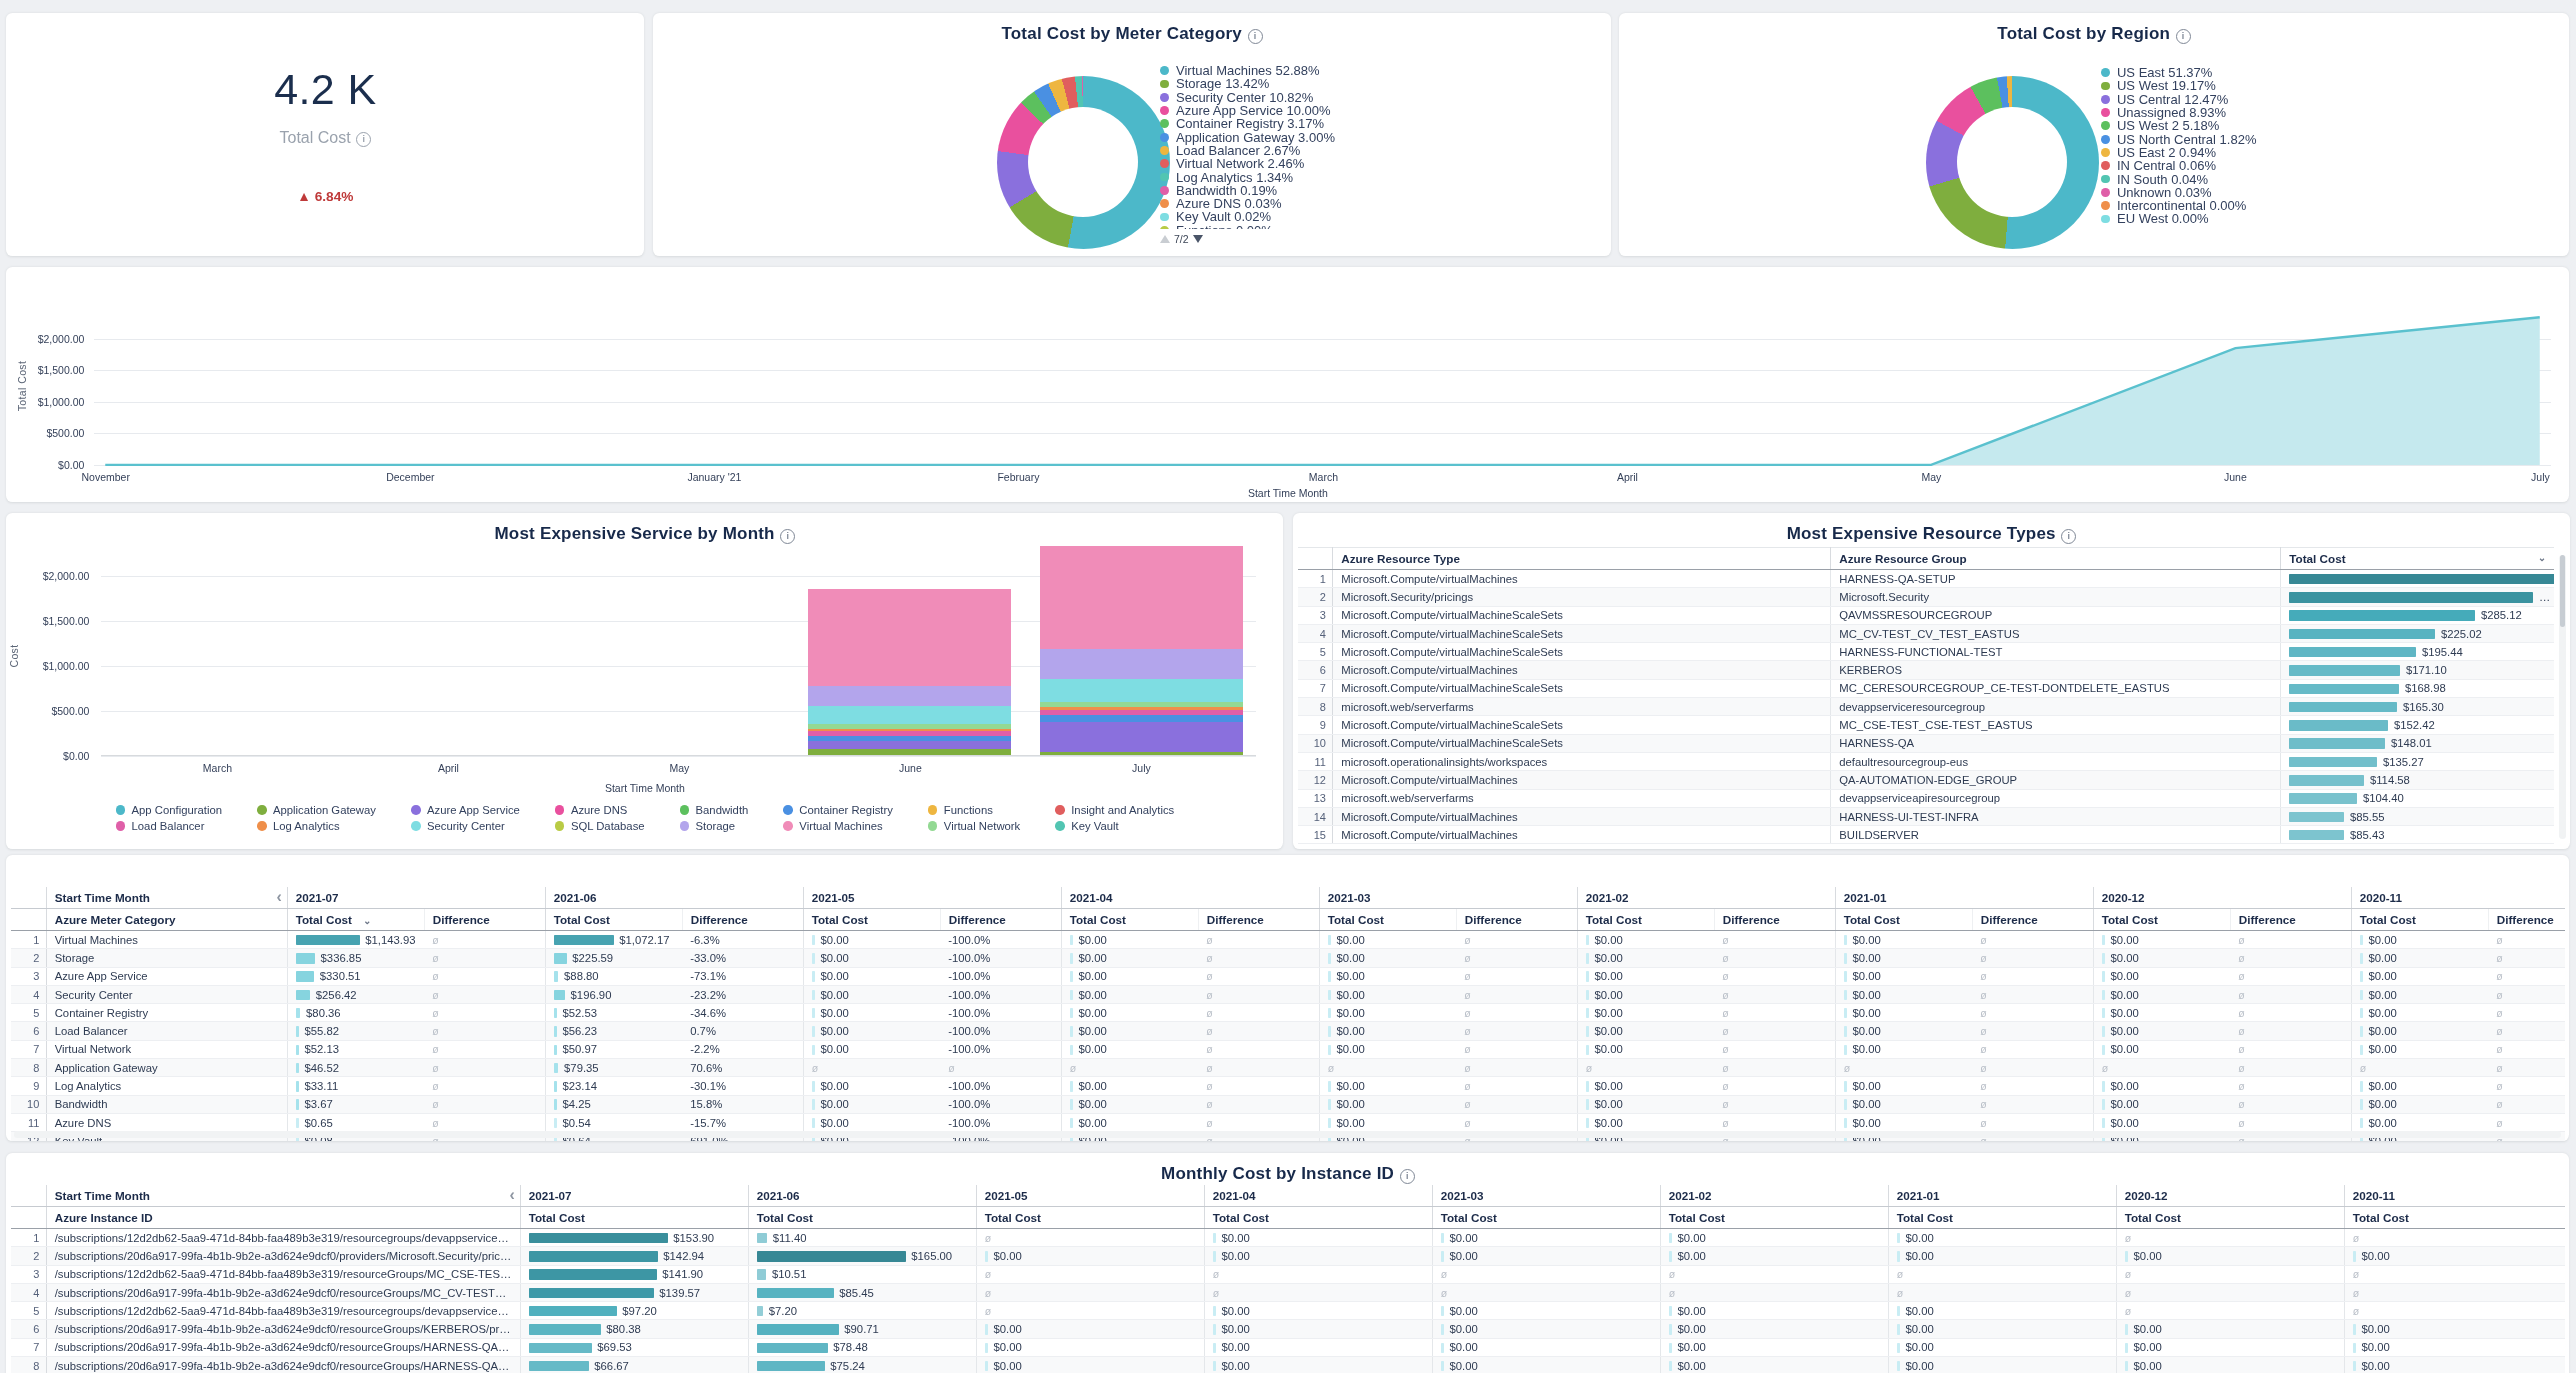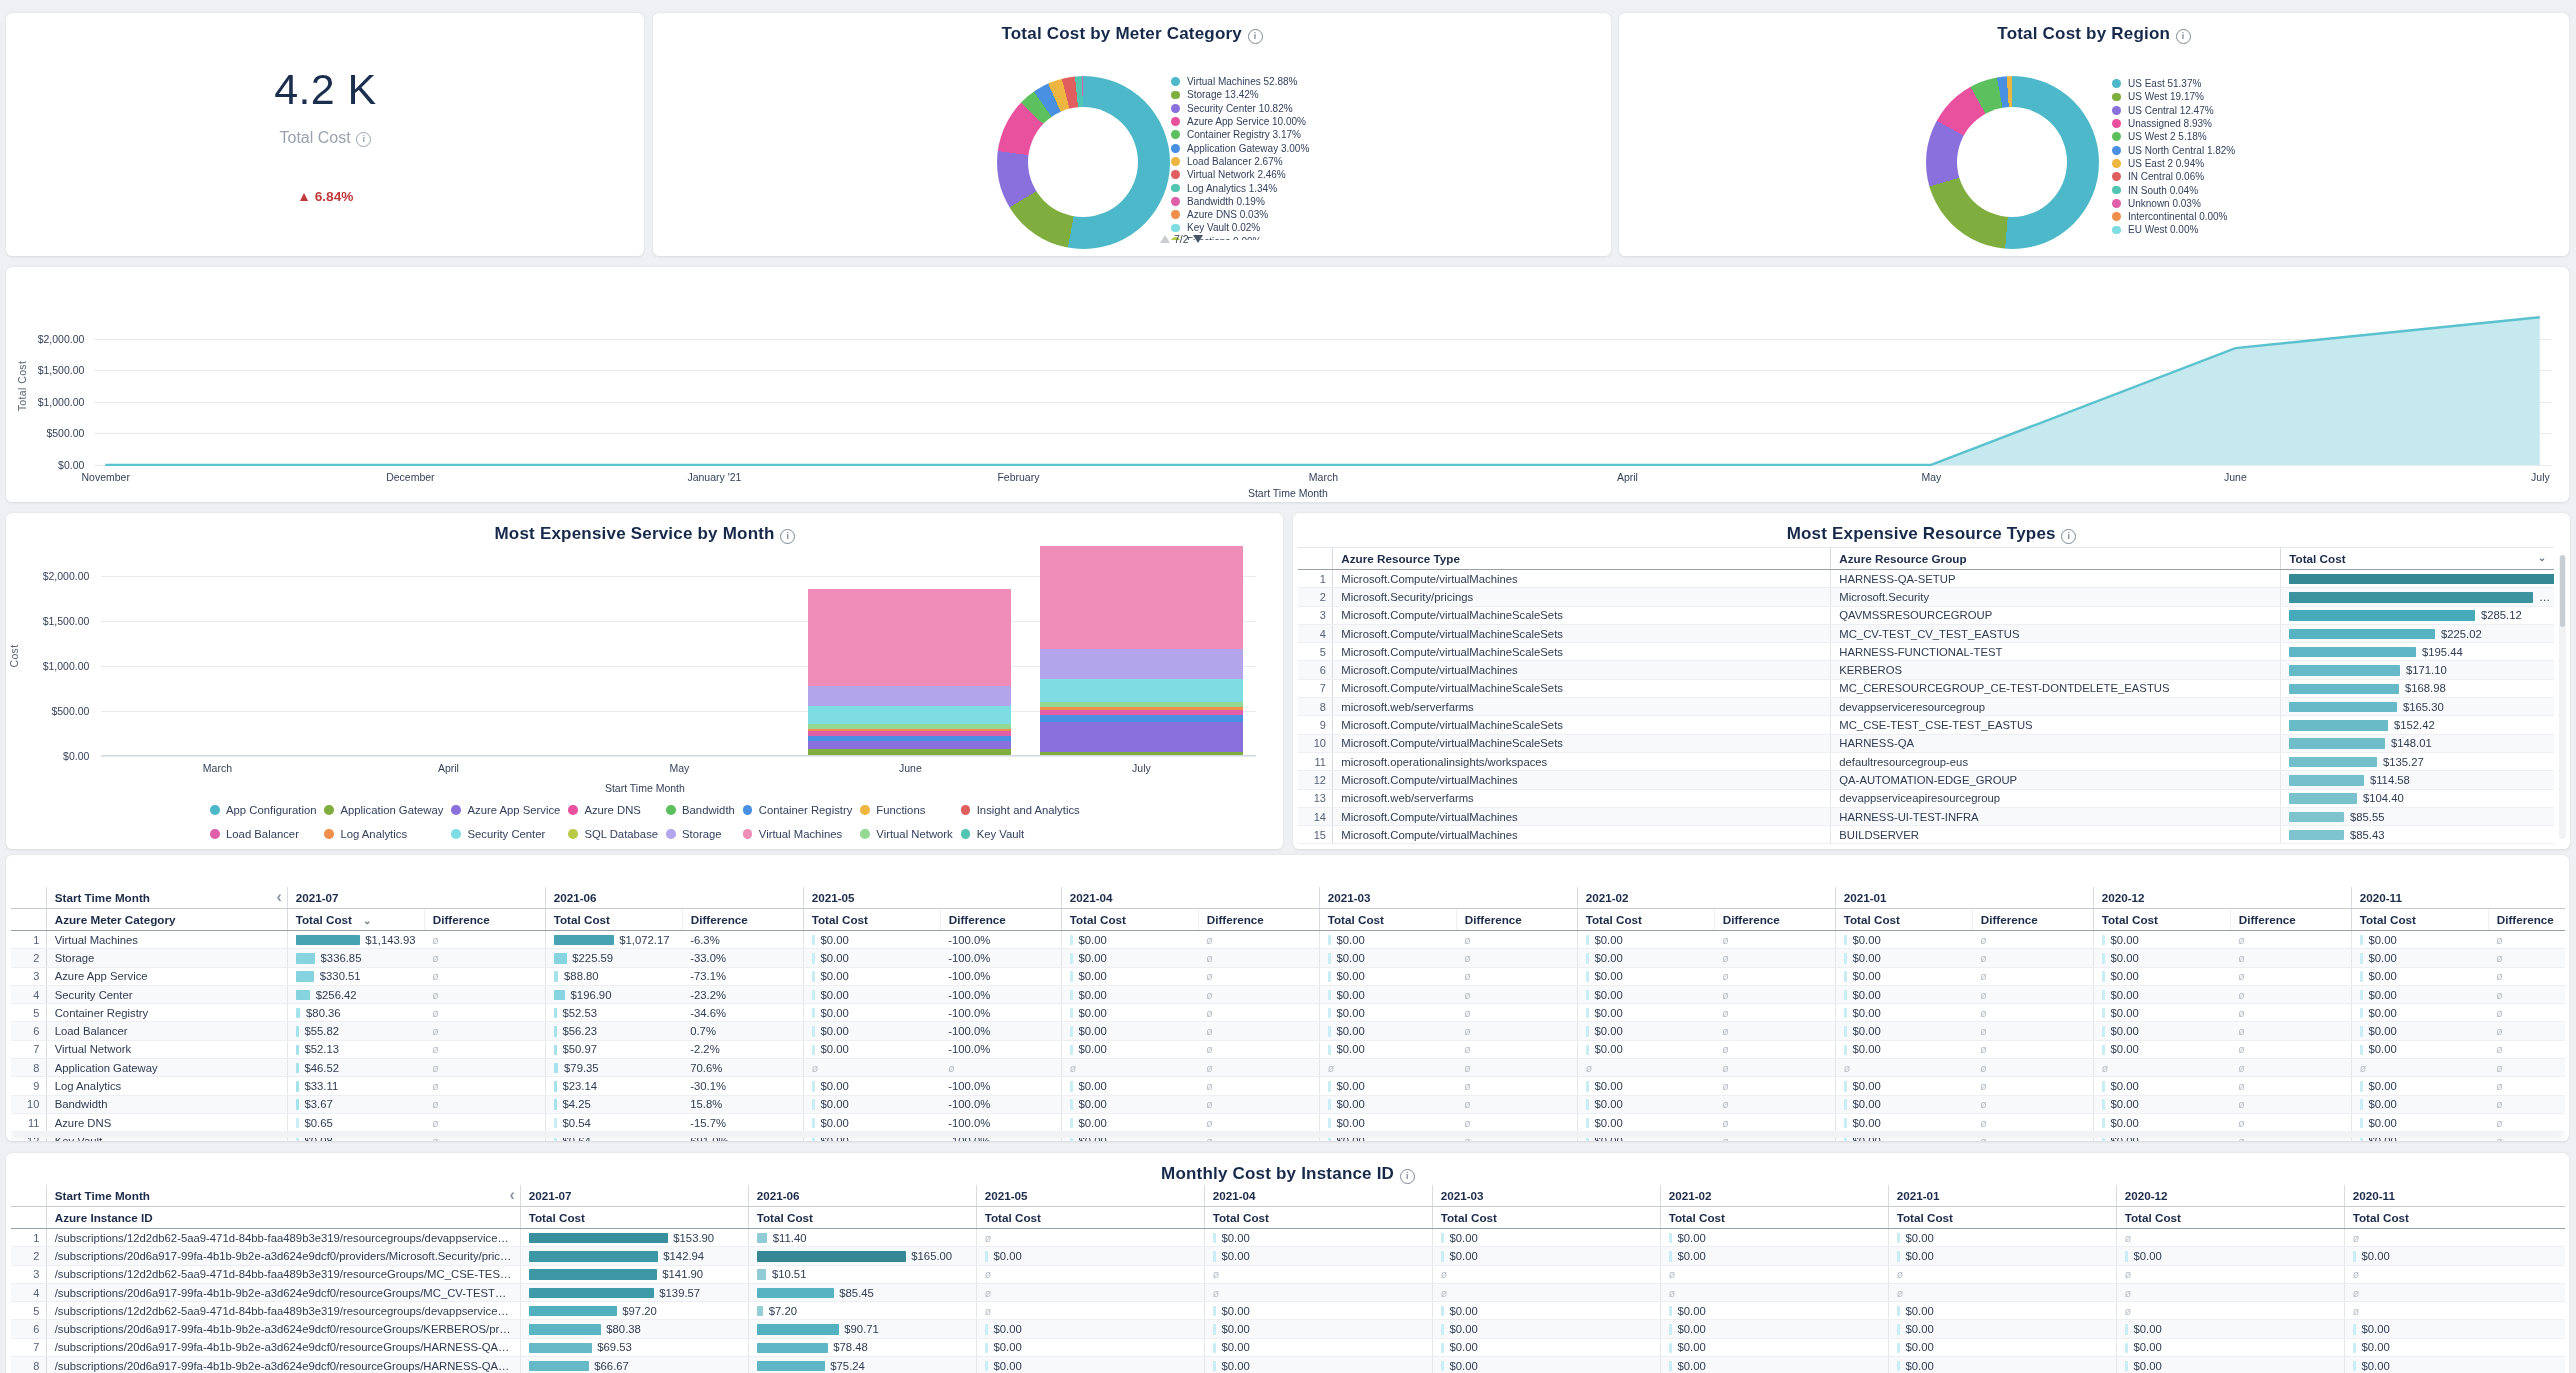--- a/index.html
+++ b/index.html
@@ -17,21 +17,21 @@
     border-radius:50%;font-size:8.8px;color:#7f8896;text-align:center;font-weight:700;vertical-align:0.8px;font-style:normal;}
   
   .kpi-wrap{position:absolute;inset:0;display:flex;flex-direction:column;align-items:center;justify-content:center;}
   .kpi-num{font-size:43px;font-weight:500;color:#1b2e4d;letter-spacing:0.4px;}
   .kpi-label{margin-top:14.5px;font-size:16px;color:#9aa2ad;}
   .kpi-label .info-ic{border-color:#9aa2ad;color:#9aa2ad;}
   .kpi-delta{margin-top:42px;font-size:13.7px;font-weight:700;color:#bf3a3a;}
   
   .donut{position:absolute;width:173px;height:173px;border-radius:50%;}
   .donut::after{content:"";position:absolute;left:31px;top:31px;width:110px;height:110px;border-radius:50%;background:#fff;}
-  .legend{position:absolute;list-style:none;margin:11px;padding:0;font-size:10px;color:#33415e;}
+  .legend{position:absolute;list-style:none;margin:0;padding:0;font-size:13px;color:#33415e;}
   .legend li{height:13.3px;display:flex;align-items:center;white-space:nowrap;}
   .legend .dot{width:8.8px;height:8.8px;border-radius:50%;margin-right:7.2px;flex:0 0 auto;}
   .legend-clip{overflow:hidden;}
   .pager{position:absolute;font-size:10.5px;color:#3c4556;display:flex;align-items:center;gap:4px;}
   .tri-up{width:0;height:0;border-left:5.6px solid transparent;border-right:5.6px solid transparent;border-bottom:8px solid #c9cdd2;}
   .tri-dn{width:0;height:0;border-left:5.6px solid transparent;border-right:5.6px solid transparent;border-top:8px solid #4a5568;}
   
   .plot{position:absolute;}
   .gridline{position:absolute;left:0;right:0;height:0.8px;background:#e7eaee;}
   .ytick{position:absolute;right:0;transform:translateY(-50%);font-size:10.5px;color:#333f58;white-space:nowrap;}
@@ -267,21 +267,21 @@
       <div style="position:absolute;left:0;right:0;bottom:0;height:0.8px;background:#d7dadd"></div>
     </div>
   <div id="svc-xlabels" style="position:absolute;left:95px;top:249px;width:1155px;height:14.5px;">
       <span class="xlabel" style="left:116px">March</span>
       <span class="xlabel" style="left:347px">April</span>
       <span class="xlabel" style="left:578px">May</span>
       <span class="xlabel" style="left:809px">June</span>
       <span class="xlabel" style="left:1040px">July</span>
     </div>
   <div class="xaxis-title" style="top:269px;">Start Time Month</div>
-  <div id="svc-legend" class="chart-legend" style="top:289px;gap:8px;">
+  <div id="svc-legend" class="chart-legend" style="top:289px;">
       <span class="li"><span class="dot" style="background:#4cb8c9"></span>App Configuration</span>
       <span class="li"><span class="dot" style="background:#df5fa8"></span>Load Balancer</span>
       <span class="li"><span class="dot" style="background:#7fae3e"></span>Application Gateway</span>
       <span class="li"><span class="dot" style="background:#ef8f4a"></span>Log Analytics</span>
       <span class="li"><span class="dot" style="background:#8a70dd"></span>Azure App Service</span>
       <span class="li"><span class="dot" style="background:#7edde2"></span>Security Center</span>
       <span class="li"><span class="dot" style="background:#e9509e"></span>Azure DNS</span>
       <span class="li"><span class="dot" style="background:#b9cb45"></span>SQL Database</span>
       <span class="li"><span class="dot" style="background:#5cc05e"></span>Bandwidth</span>
       <span class="li"><span class="dot" style="background:#b3a5ec"></span>Storage</span>

